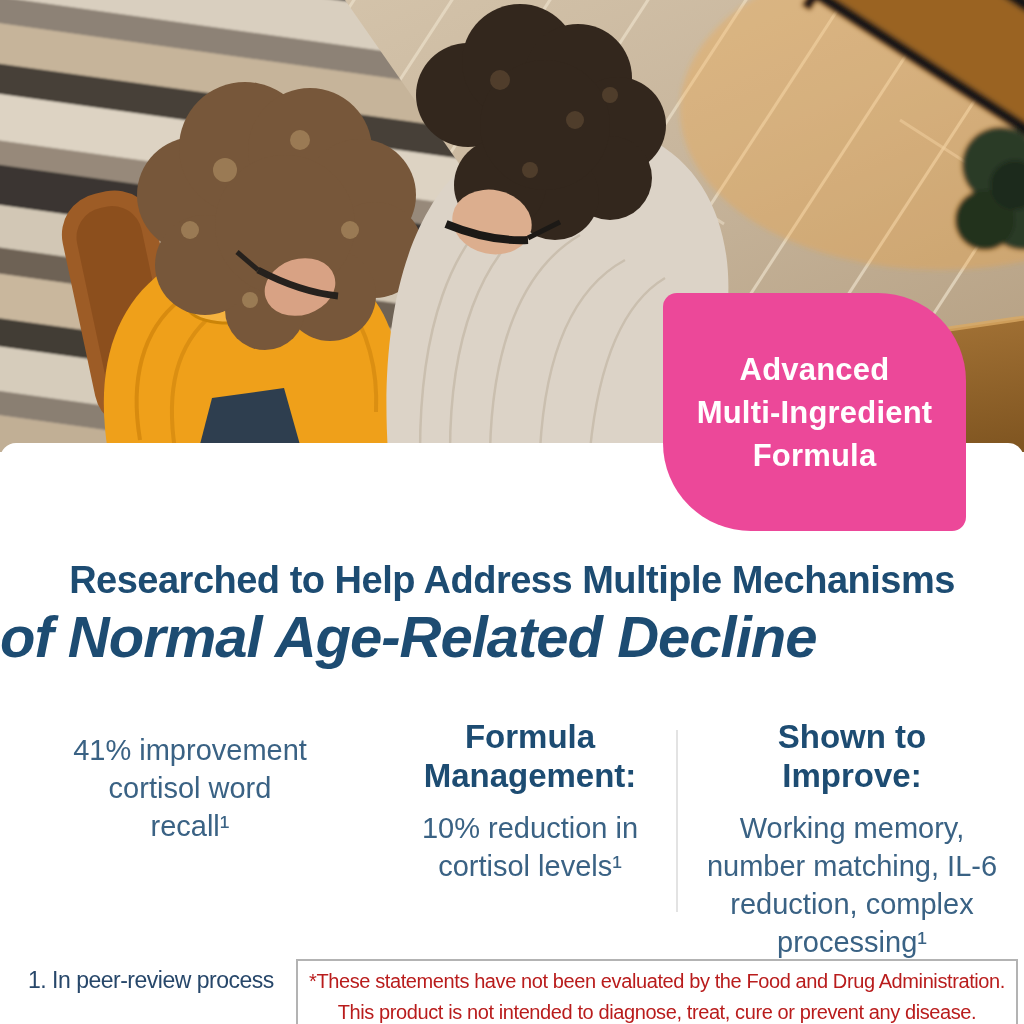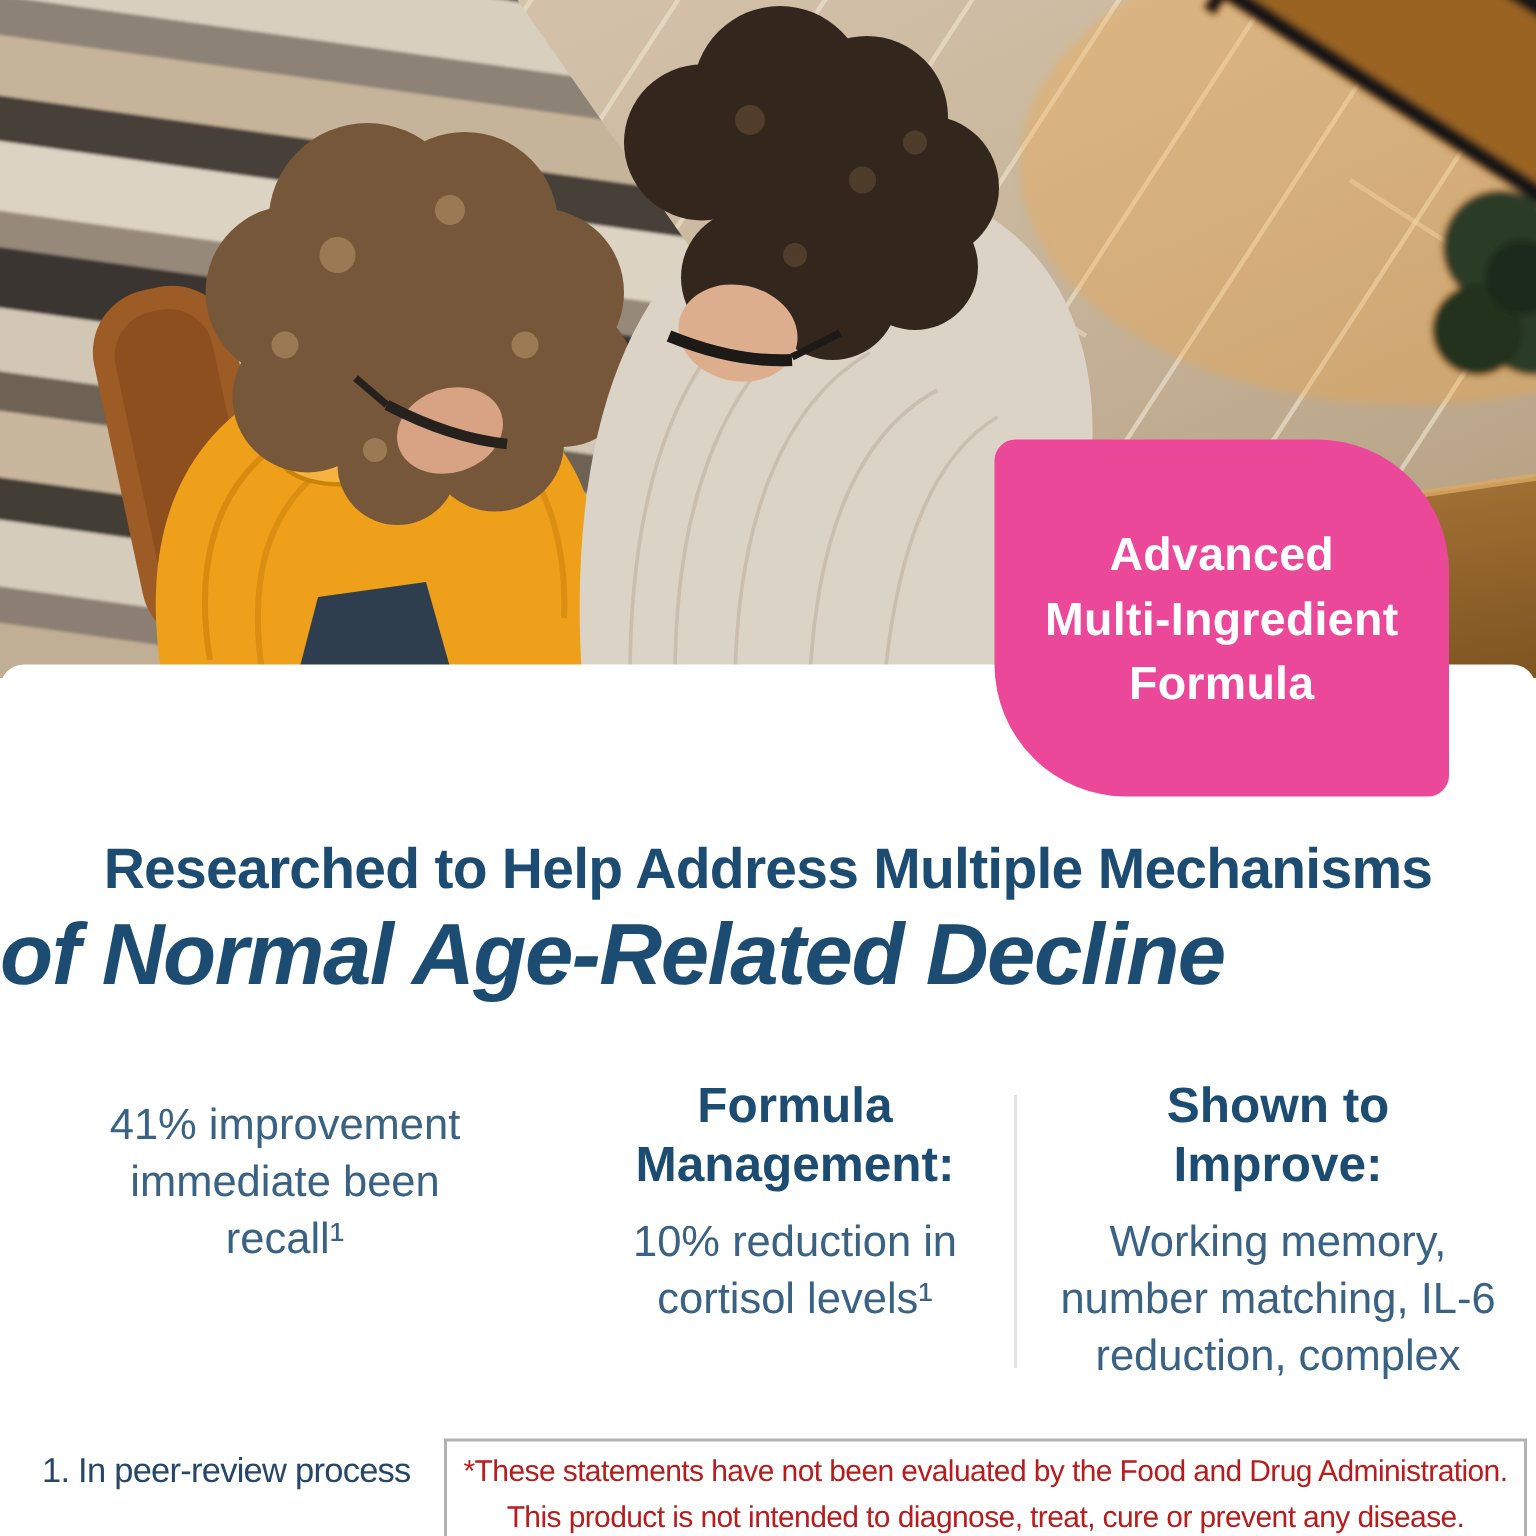--- a/index.html
+++ b/index.html
@@ -217,21 +217,21 @@
 
   <div class="card">
 
     <div class="headline1">Researched to Help Address Multiple Mechanisms</div>
     <div class="headline2">of Normal Age-Related Decline</div>
 
     <div class="benefits">
       <div class="benefit">
         <div class="b-body">
           <div>41% improvement</div>
-          <div>immediate been</div>
+          <div>cortisol word</div>
           <div>recall¹</div>
         </div>
       </div>
 
       <div class="benefit">
         <div class="b-head">
           <div>Formula</div>
           <div>Management:</div>
         </div>
         <div class="b-body">
@@ -242,20 +242,21 @@
 
       <div class="benefit">
         <div class="b-head">
           <div>Shown to</div>
           <div>Improve:</div>
         </div>
         <div class="b-body">
           <div>Working memory,</div>
           <div>number matching, IL-6</div>
           <div>reduction, complex</div>
+          <div>processing¹</div>
         </div>
       </div>
     </div>
 
     <div class="vdivider"></div>
 
     <div class="footnote">1. In peer-review process</div>
 
     <div class="disclaimer-box">
       <div>*These statements have not been evaluated by the Food and Drug Administration.</div>

